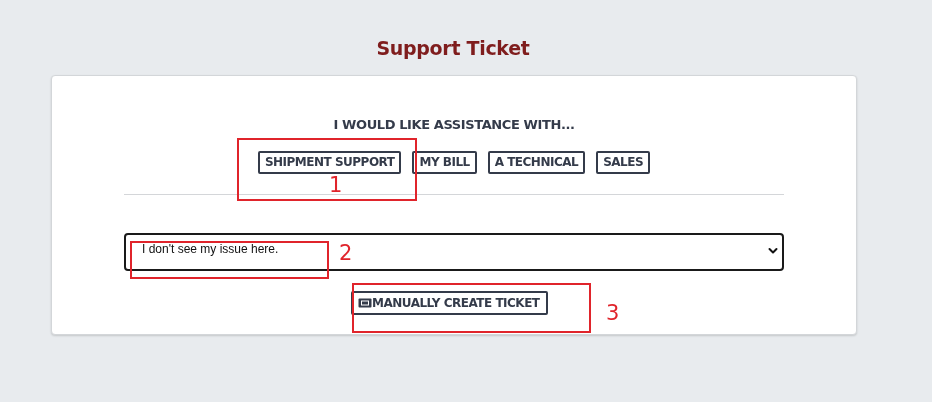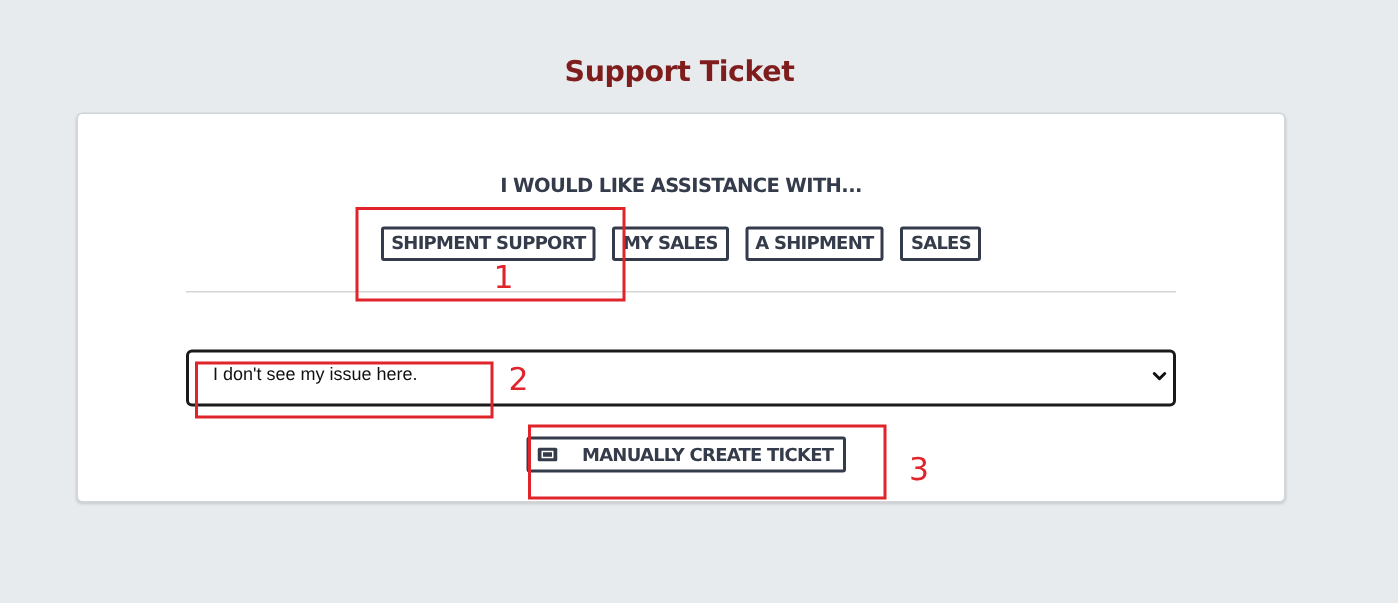--- a/index.html
+++ b/index.html
@@ -88,21 +88,21 @@
     position: absolute; right: 4px; top: 11px;
     width: 10px; height: 10px;
   }
   .create-btn {
     position: absolute; left: 299px; top: 215px;
     height: 24px;
     padding: 0 6px 0 5px;
     border: 2px solid #343b4a;
     border-radius: 2px;
     background: #fff;
-    display: flex; align-items: center; gap: 16px;
+    display: flex; align-items: center; gap: 0;
     font-family: "DejaVu Sans", sans-serif;
     font-size: 12px; font-weight: bold;
     color: #343b4a;
     letter-spacing: -0.5px;
     cursor: pointer;
     white-space: nowrap;
     justify-content: flex-end;
   }
   .ticket-icon {
     width: 14px; height: 10px;
@@ -126,22 +126,22 @@
 </head>
 <body>
 
 <div class="page-title">Support Ticket</div>
 
 <div class="card">
   <div class="prompt">I WOULD LIKE ASSISTANCE WITH...</div>
 
   <div class="topic-row">
     <button class="topic-btn">SHIPMENT SUPPORT</button>
-    <button class="topic-btn">MY SALES</button>
-    <button class="topic-btn">A SHIPMENT</button>
+    <button class="topic-btn">MY BILL</button>
+    <button class="topic-btn">A TECHNICAL</button>
     <button class="topic-btn">SALES</button>
   </div>
 
   <div class="divider"></div>
 
 
   <div class="select">
     <span class="select-value">I don't see my issue here.</span>
     <svg class="chevron" viewBox="0 0 10 10">
       <path d="M1.5 3 L5 6.5 L8.5 3" fill="none" stroke="#111" stroke-width="2" stroke-linecap="round" stroke-linejoin="round"></path>

